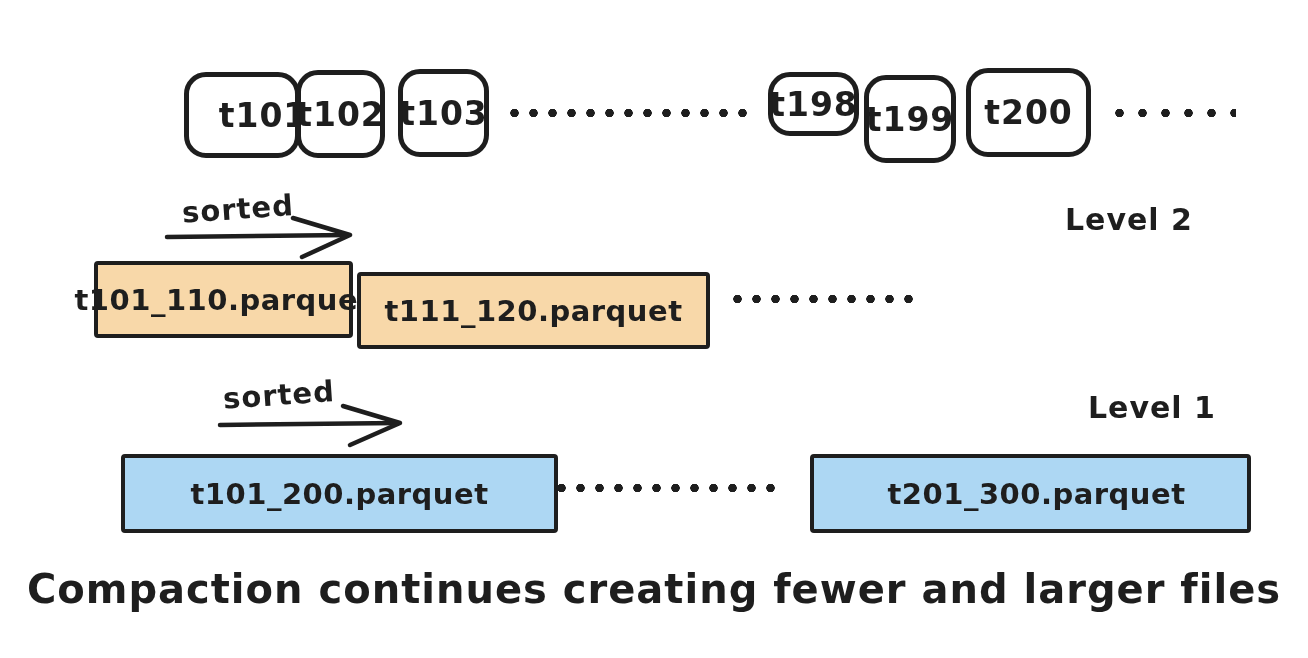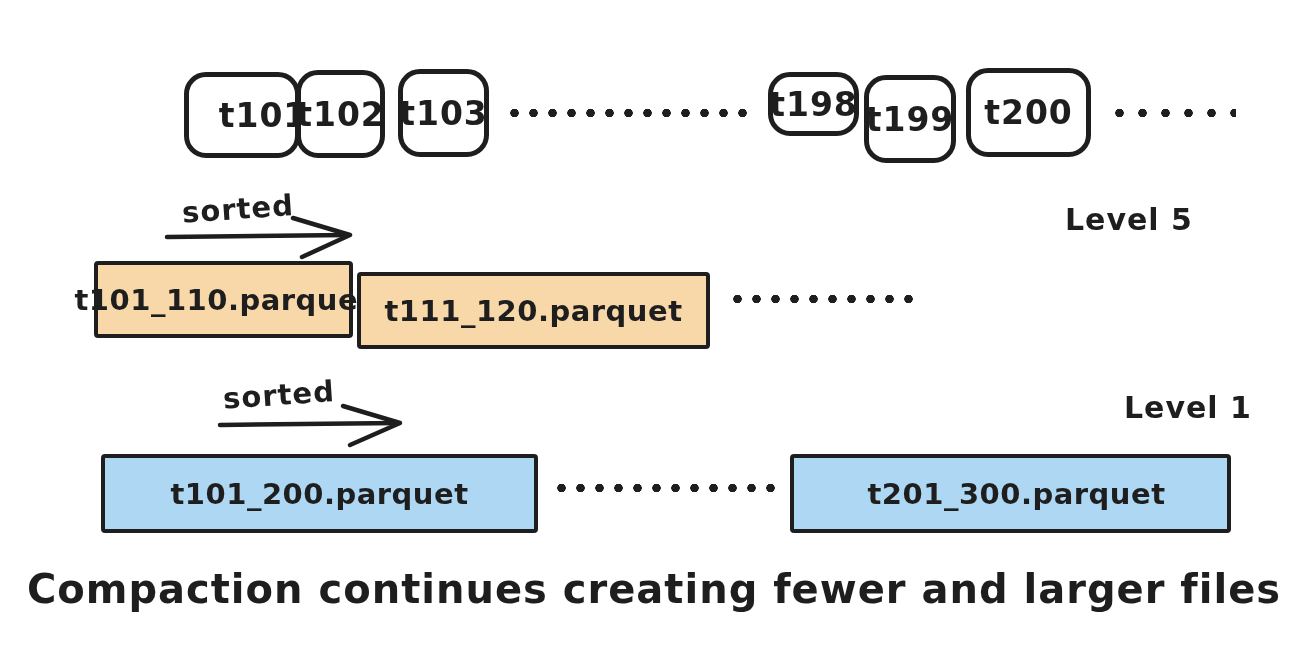--- a/index.html
+++ b/index.html
@@ -42,21 +42,21 @@
     border: 4px solid var(--stroke);
     border-radius: 4px;
     display: flex;
     align-items: center;
     justify-content: center;
     font-size: 29px;
     font-weight: bold;
     letter-spacing: 0.5px;
   }
   .level0-fill { background: var(--level0-fill); }
-  .level1-fill { background: var(--level1-fill); }
+  .level1-fill { background: var(--level1-fill); margin-left: 20px; }
 
   
   .dots {
     position: absolute;
     height: 10px;
     background-image: radial-gradient(circle, var(--stroke) 4px, transparent 4.5px);
     background-size: 19px 10px;
     background-repeat: repeat-x;
     background-position: left center;
   }
@@ -108,36 +108,36 @@
 
   <div class="dots dots-wide" style="left:1108px; top:108px; width:128px;"></div>
 
   <div class="hand-label sorted-label" style="left:182px; top:192px; font-size:29px;">sorted</div>
 
   <svg class="arrow-svg" style="left:160px; top:210px;" width="200" height="52" viewBox="0 0 200 52">
     <path d="M 7 27 L 188 25"></path>
     <path d="M 133 8 L 190 25 L 142 47"></path>
   </svg>
 
-  <div class="hand-label" style="left:1065px; top:202px;">Level 5</div>
+  <div class="hand-label" style="left:1065px; top:202px;">Level 2</div>
 
   <div class="file-box level0-fill" style="left:94px; top:261px; width:259px; height:77px;">t101_110.parquet</div>
   <div class="file-box level0-fill" style="left:357px; top:272px; width:353px; height:77px;">t111_120.parquet</div>
 
   <div class="dots" style="left:728px; top:294px; width:185px;"></div>
 
 
   <div class="hand-label sorted-label" style="left:223px; top:378px; font-size:29px;">sorted</div>
 
   <svg class="arrow-svg" style="left:213px; top:398px;" width="200" height="52" viewBox="0 0 200 52">
     <path d="M 7 27 L 185 25"></path>
     <path d="M 130 8 L 187 25 L 137 47"></path>
   </svg>
 
-  <div class="hand-label" style="left:1124px; top:390px;">Level 1</div>
+  <div class="hand-label" style="left:1088px; top:390px;">Level 1</div>
 
   <div class="file-box level1-fill" style="left:101px; top:454px; width:437px; height:79px;">t101_200.parquet</div>
 
   <div class="dots" style="left:552px; top:483px; width:224px;"></div>
 
   <div class="file-box level1-fill" style="left:790px; top:454px; width:441px; height:79px;padding-left:12px;">t201_300.parquet</div>
 
   <div class="caption">Compaction continues creating fewer and larger files</div>
 
 </div>

